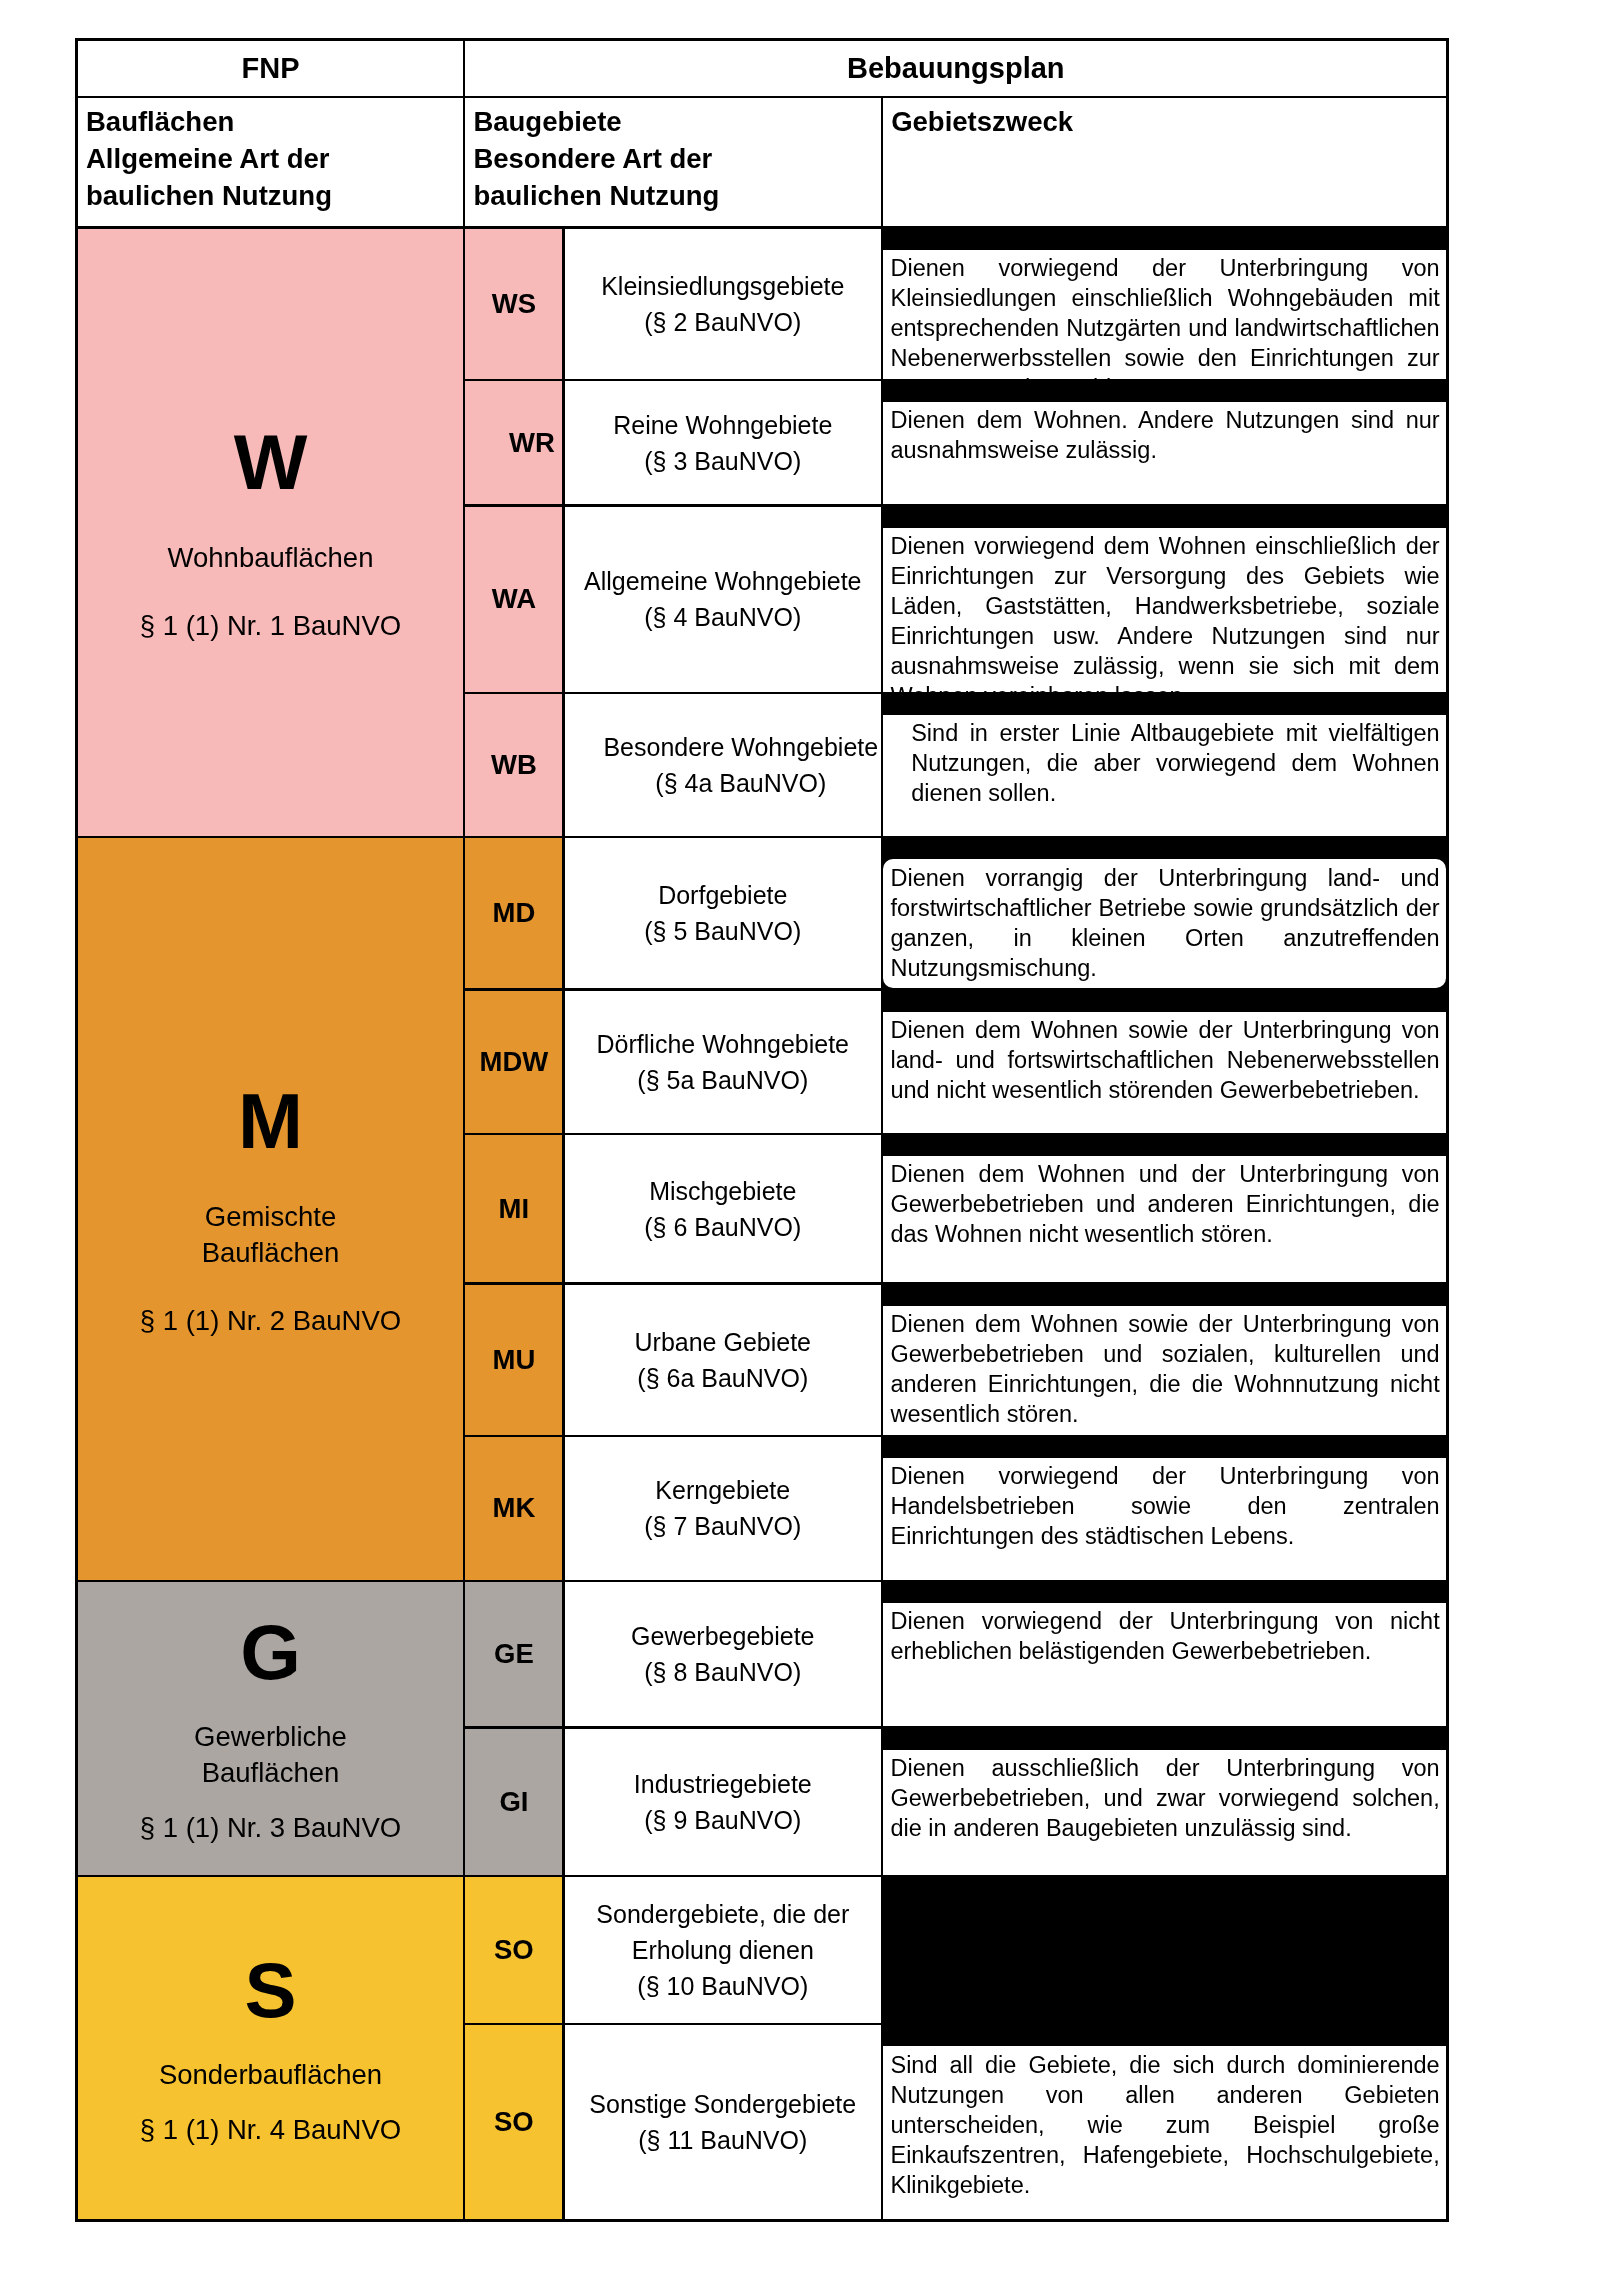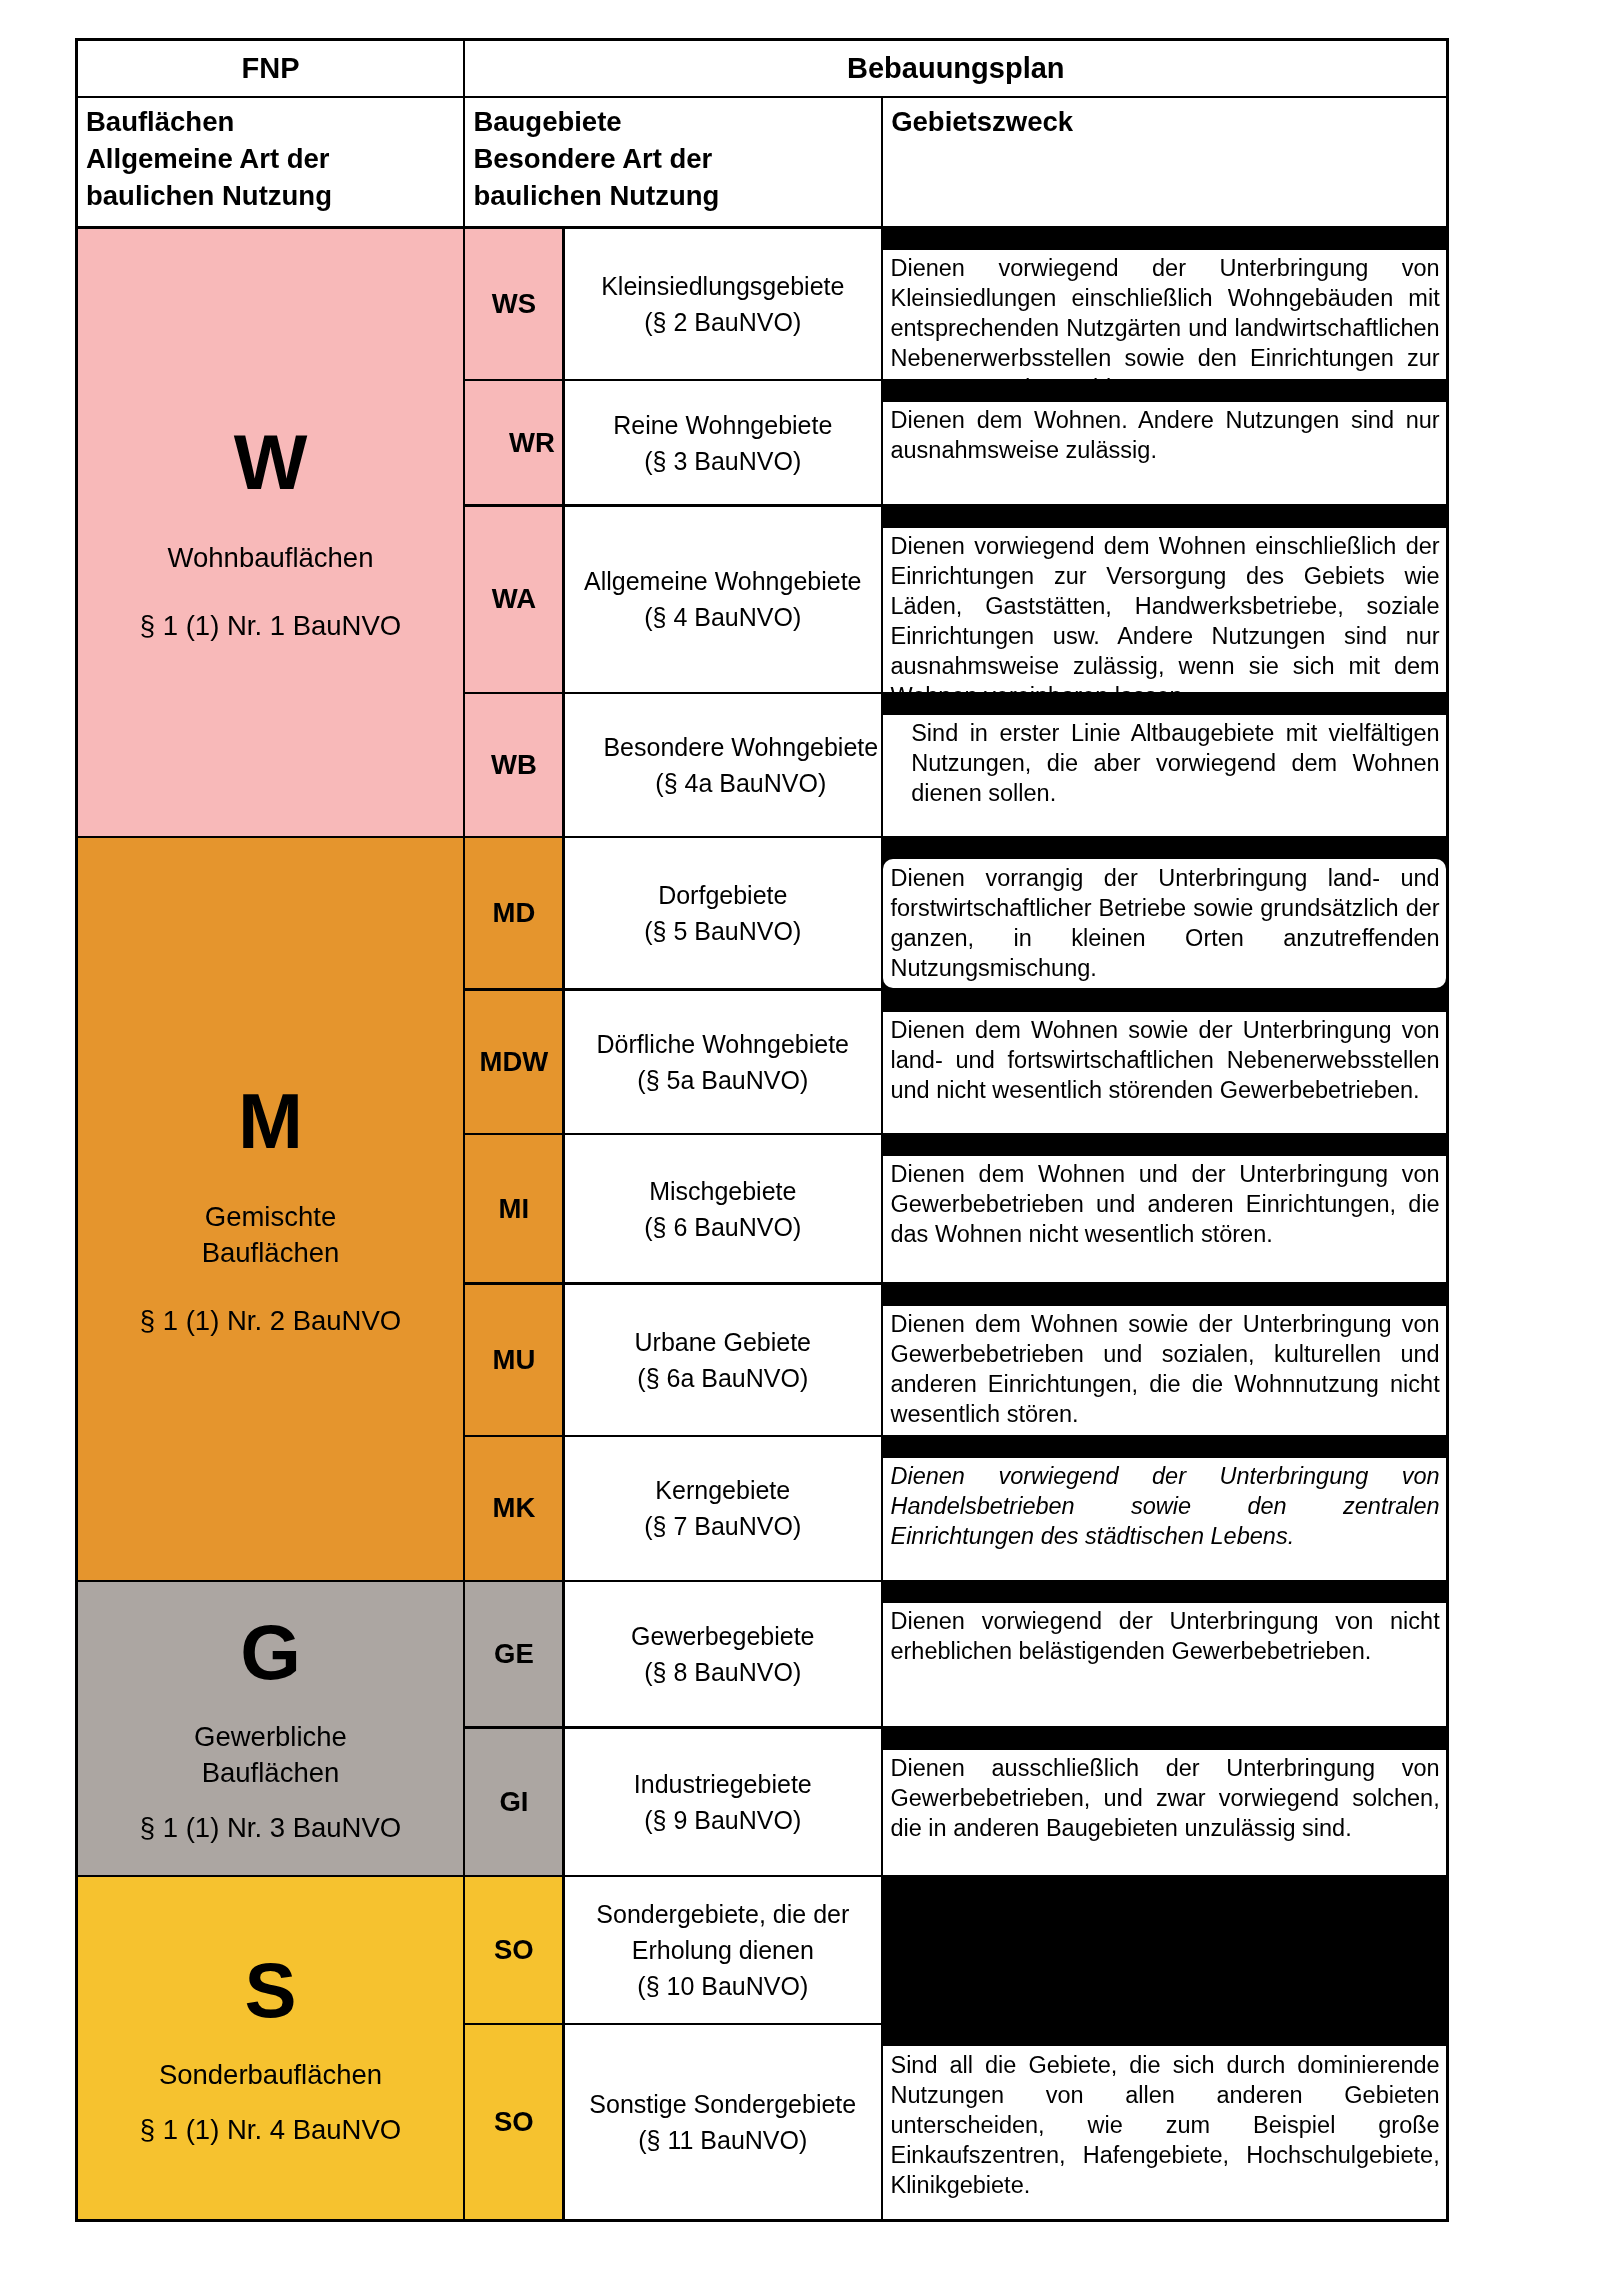--- a/index.html
+++ b/index.html
@@ -191,21 +191,21 @@
     <span class="nm">Urbane Gebiete</span>
     <span class="rf">(§ 6a BauNVO)</span>
   </div>
   <div class="cell purpose" style="grid-row:10;">Dienen dem Wohnen sowie der Unterbringung von Gewerbebetrieben und sozialen, kulturellen und anderen Einrichtungen, die die Wohnnutzung nicht wesentlich stören.</div>
 
   <div class="cell code" style="grid-row: 11; background: rgb(229, 149, 45);">MK</div>
   <div class="cell name" style="grid-row:11;">
     <span class="nm">Kerngebiete</span>
     <span class="rf">(§ 7 BauNVO)</span>
   </div>
-  <div class="cell purpose" style="grid-row:11;font-style:italic;">Dienen vorwiegend der Unterbringung von Handelsbetrieben sowie den zentralen Einrichtungen des städtischen Lebens.</div>
+  <div class="cell purpose" style="grid-row:11;">Dienen vorwiegend der Unterbringung von Handelsbetrieben sowie den zentralen Einrichtungen des städtischen Lebens.</div>
 
   <div class="cell group group-tight" style="grid-row: 12 / span 2; background: rgb(172, 166, 162);">
     <div class="group-letter">G</div>
     <div class="group-name">Gewerbliche
 Bauflächen</div>
     <div class="group-par">§ 1 (1) Nr. 3 BauNVO</div>
   </div>
 
   <div class="cell code" style="grid-row: 12; background: rgb(172, 166, 162);">GE</div>
   <div class="cell name" style="grid-row:12;">

